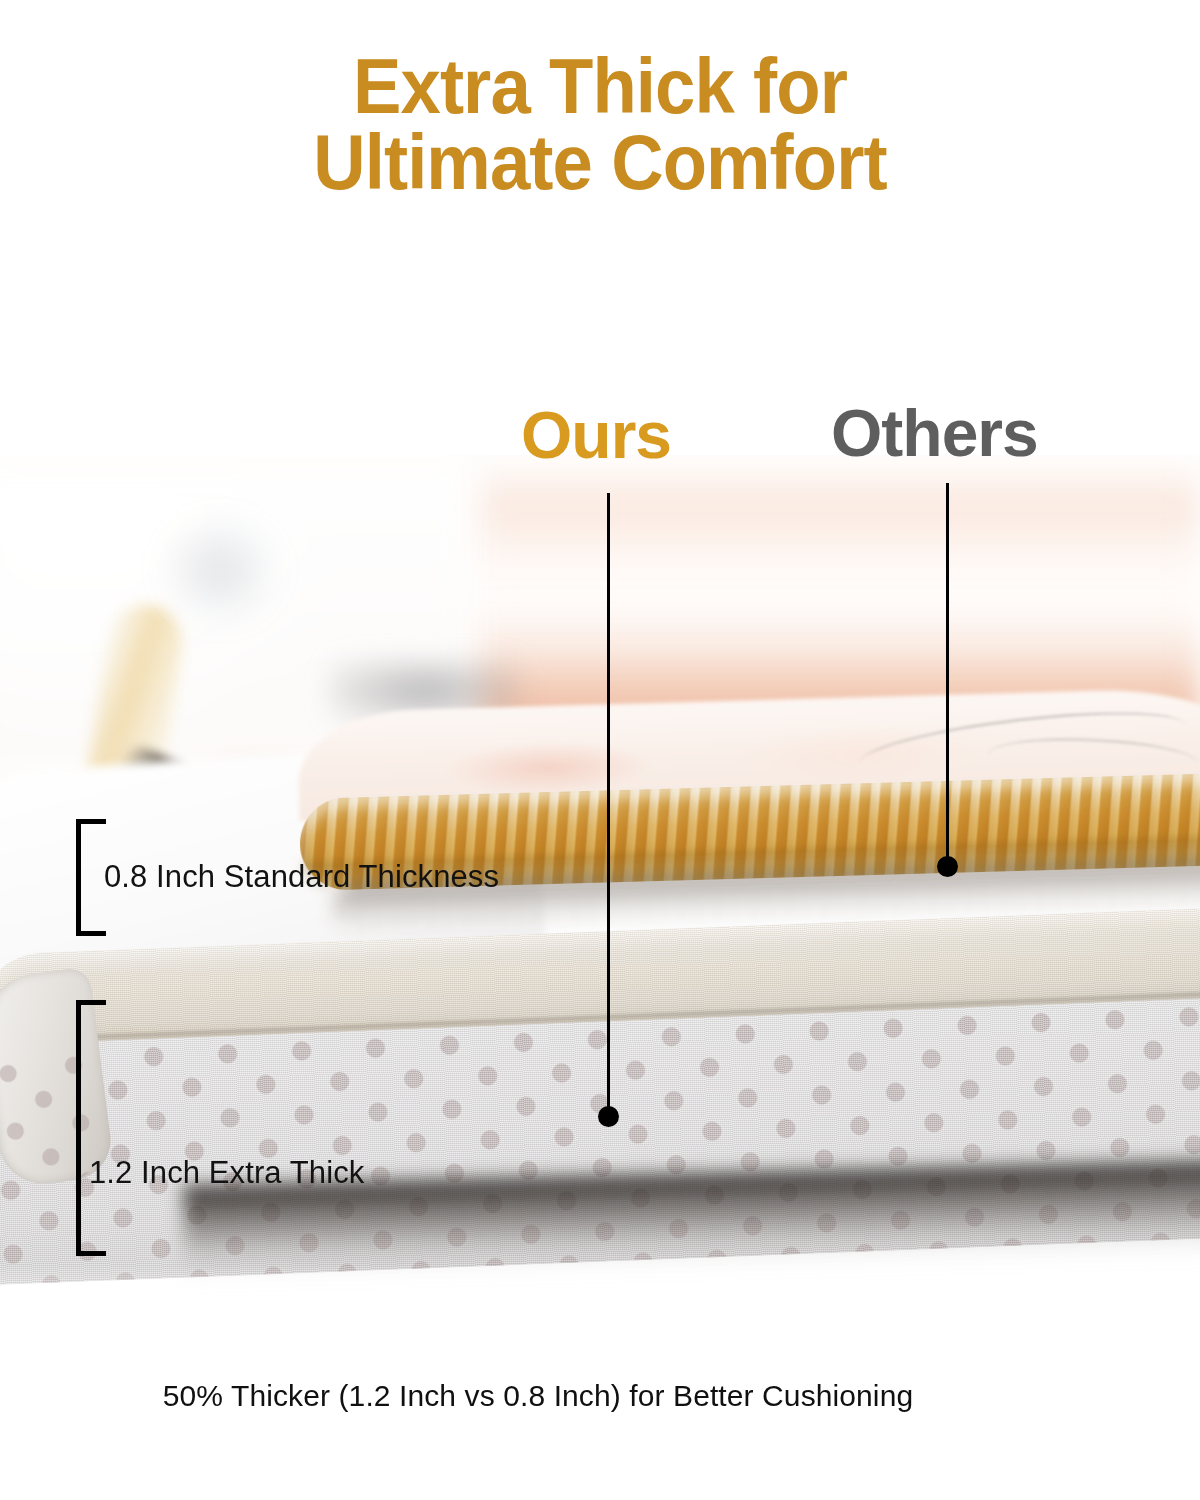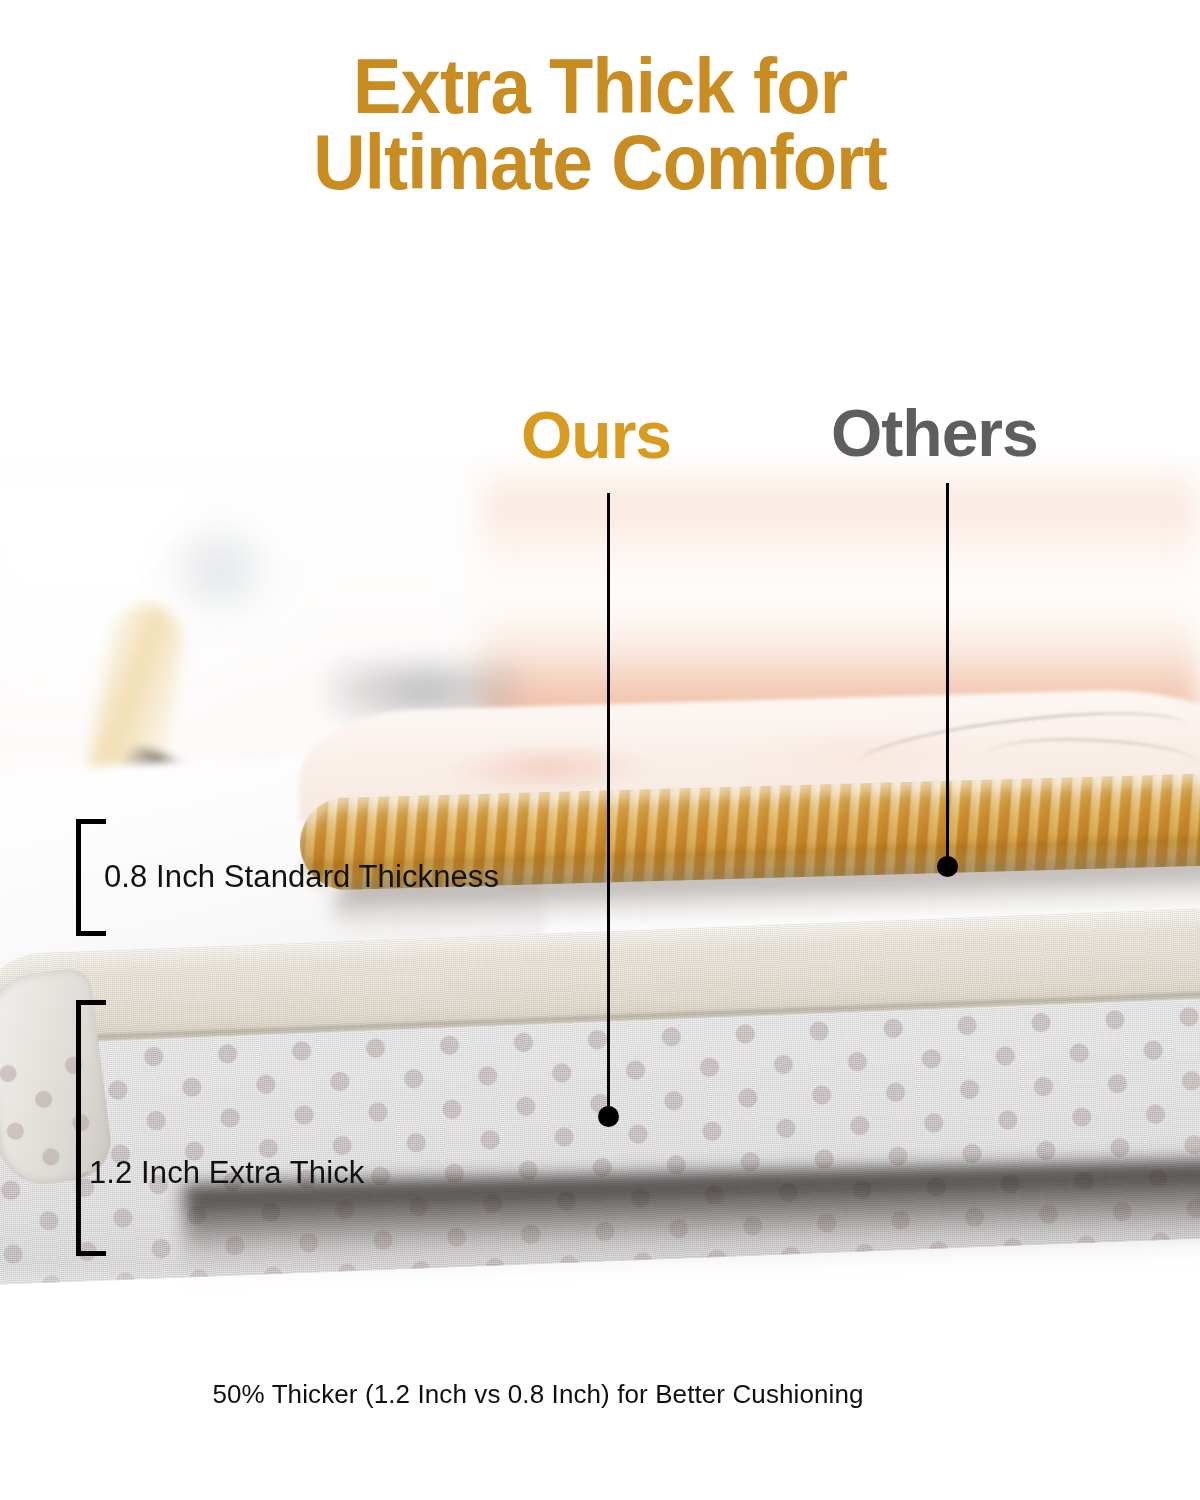--- a/index.html
+++ b/index.html
@@ -306,21 +306,21 @@
     letter-spacing:-0.5px;
     white-space:nowrap;
   }
 
   
   #footer-caption {
     position:absolute;
     left:0; top:1379px; width:1076px;
     text-align:center;
     font-family:"Liberation Sans", sans-serif;
-    font-size:26px;
+    font-size:30px;
     color:#101010;
     letter-spacing:0.1px;
     white-space:nowrap;
   }
 </style>
 </head>
 <body>
 
 <div id="page">
 

